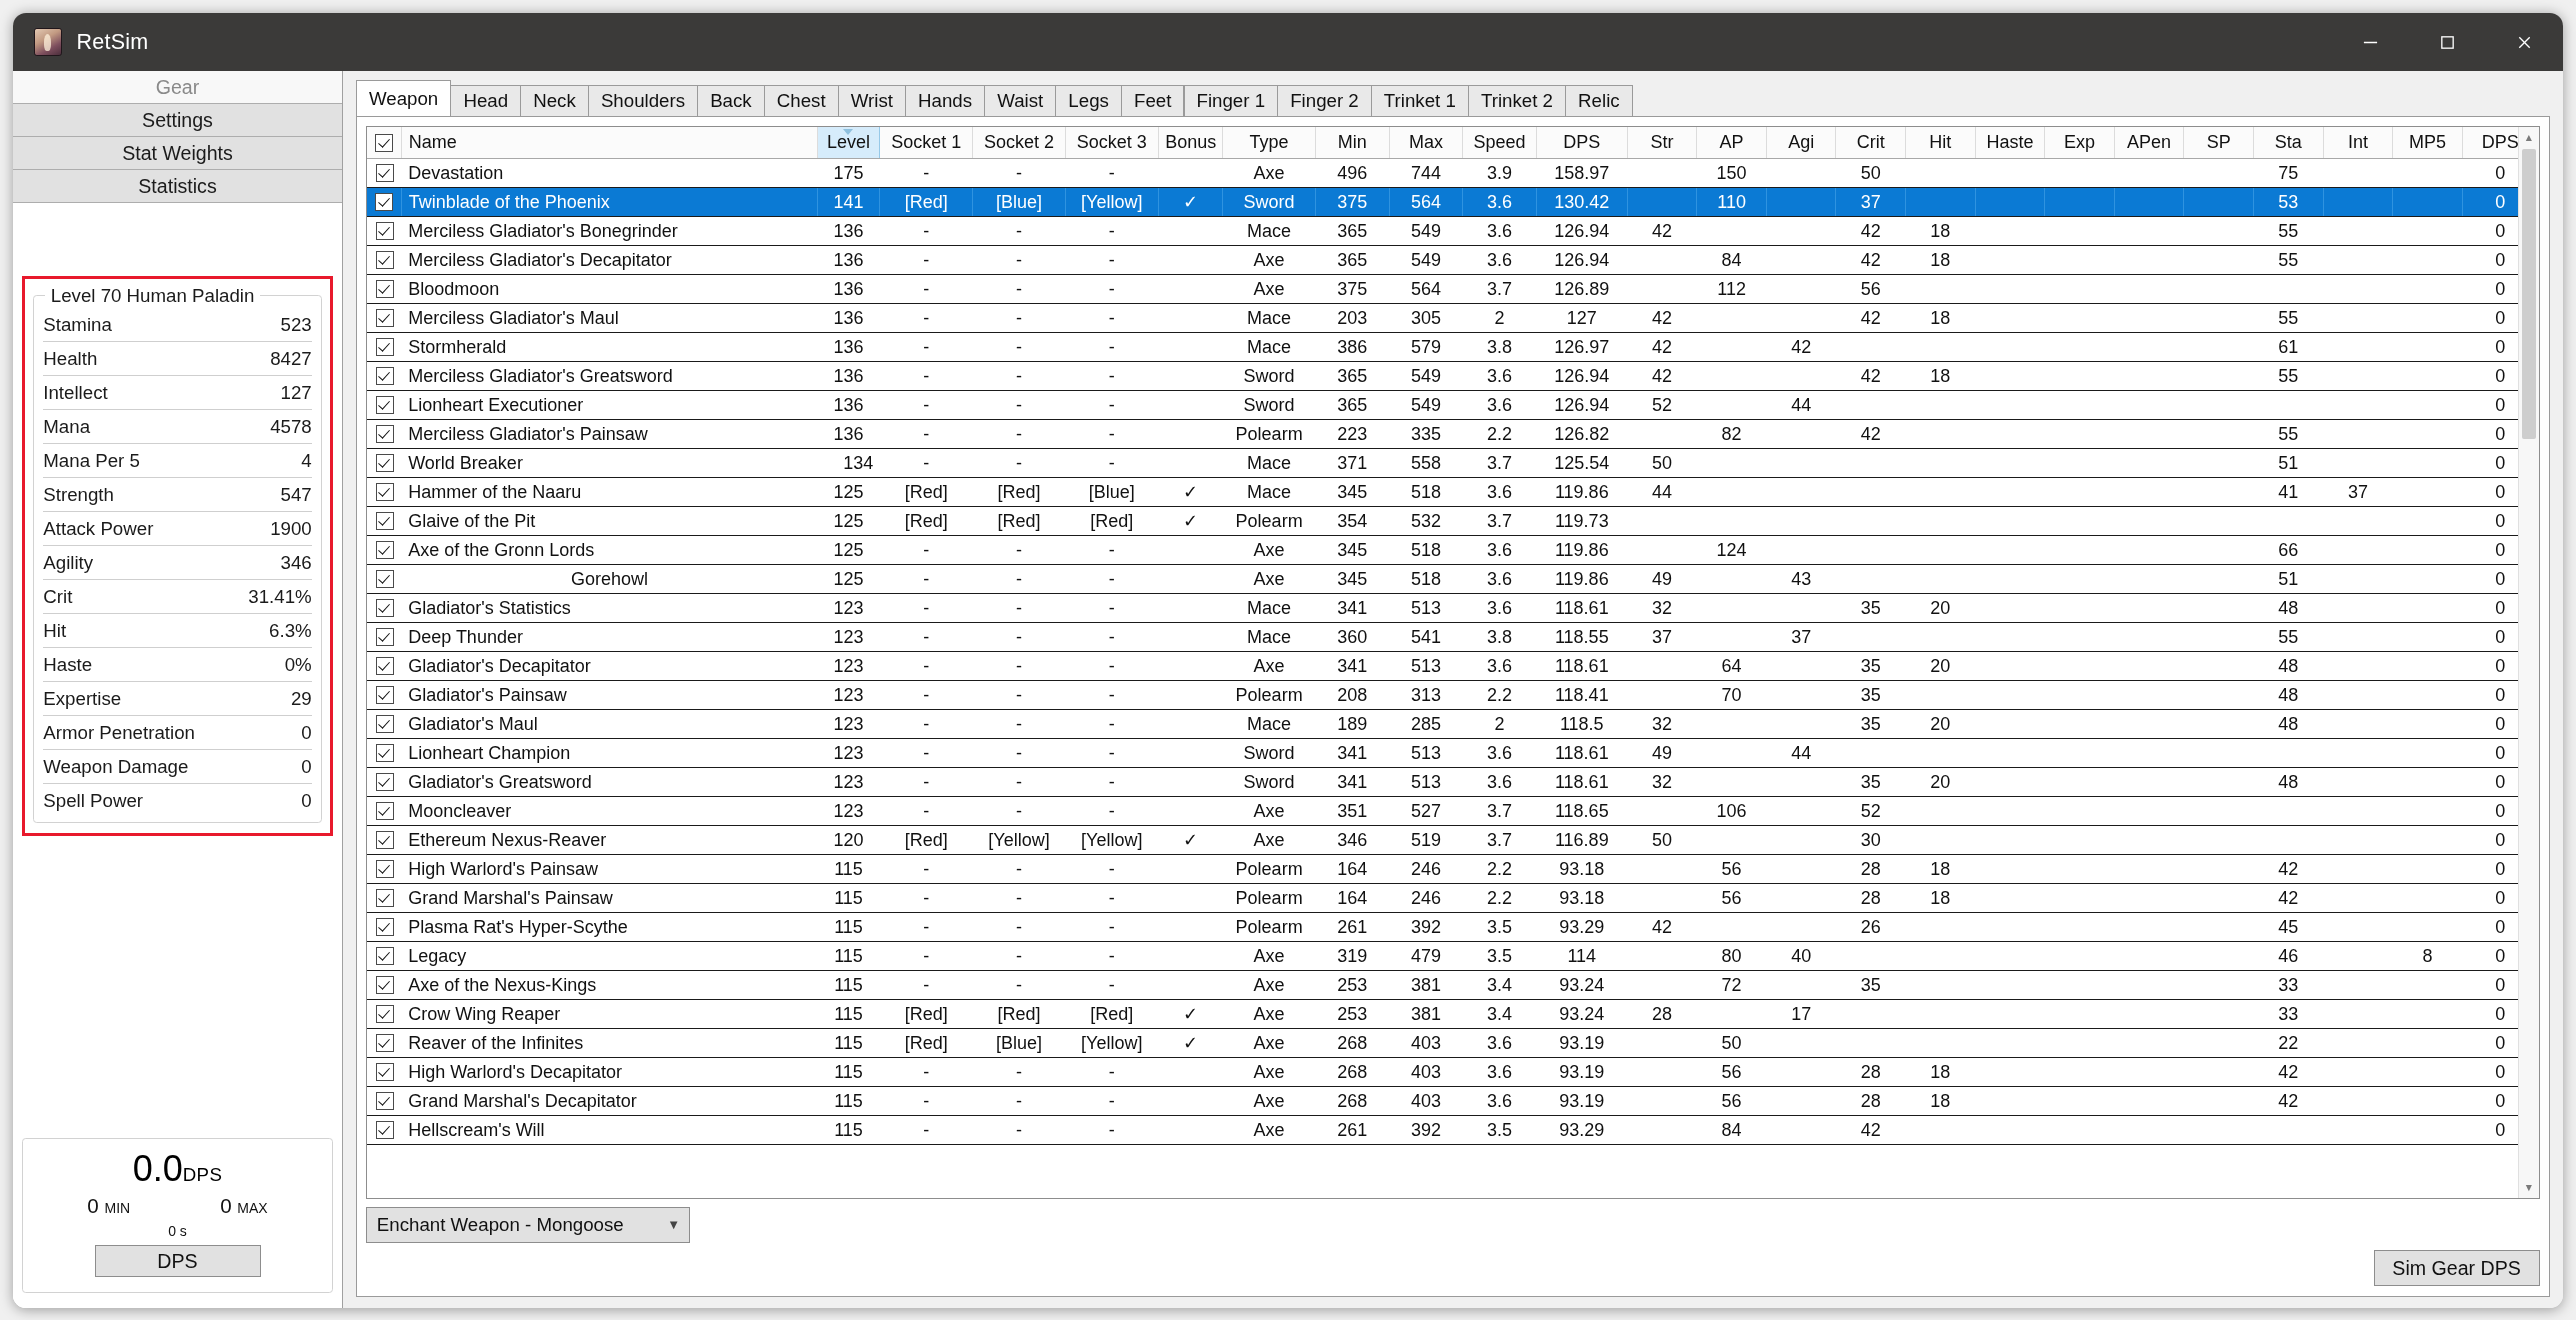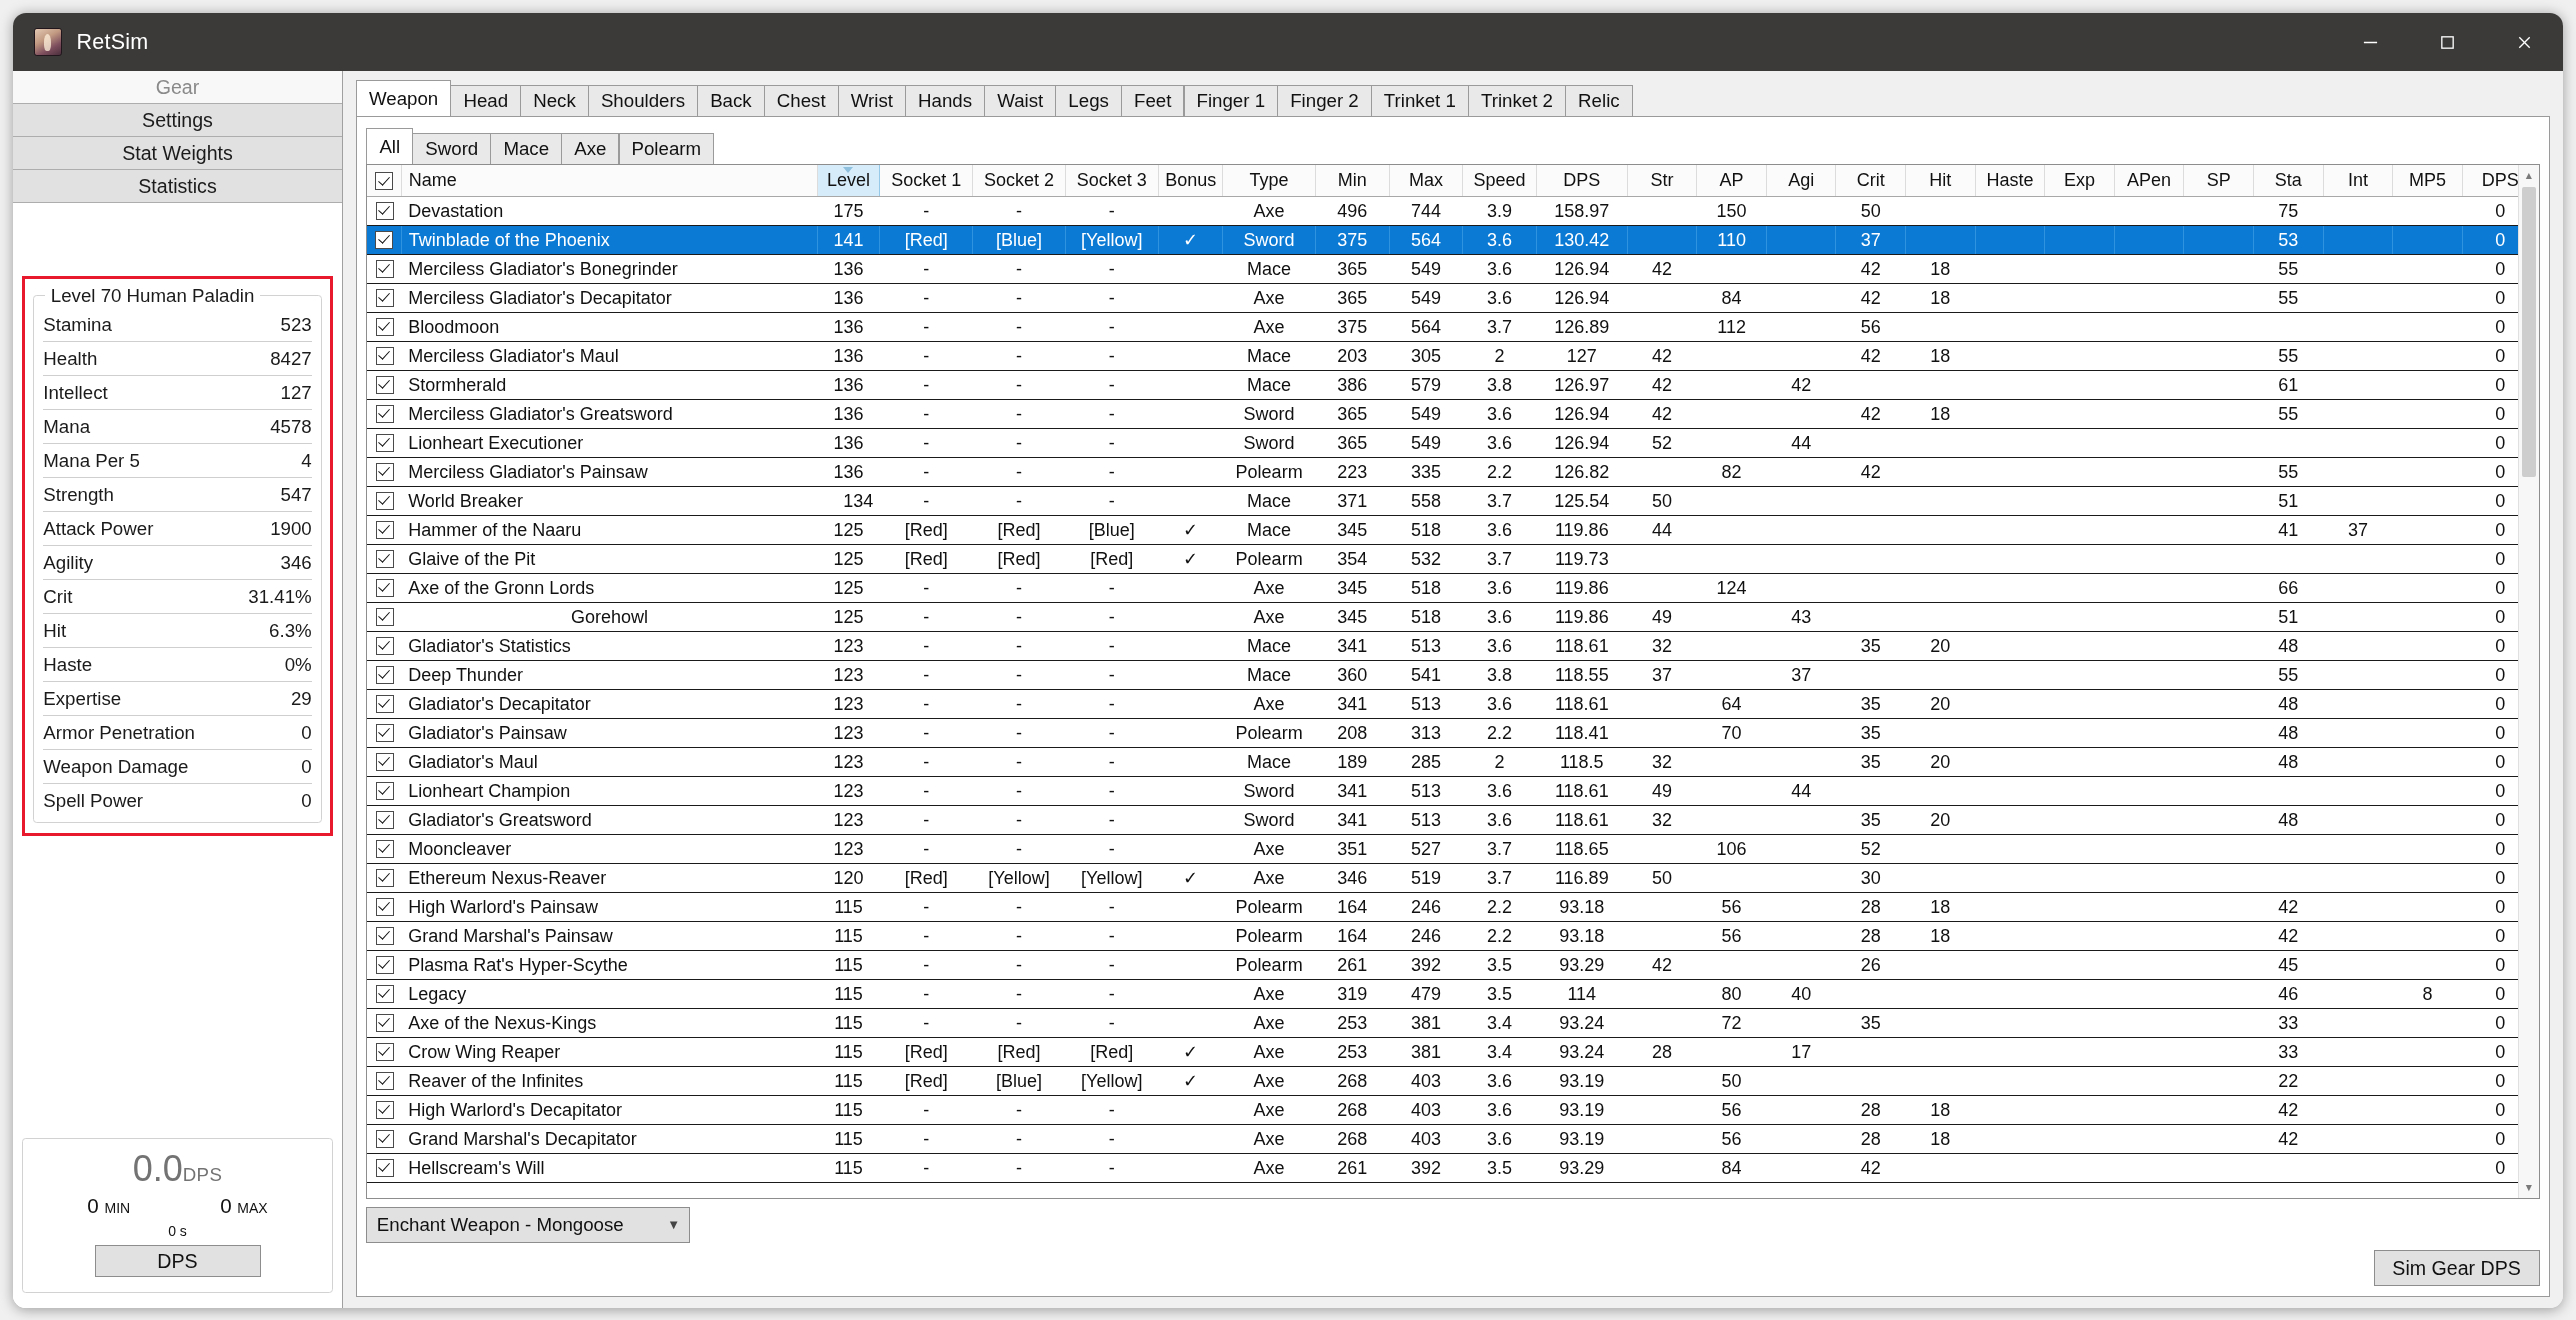--- a/index.html
+++ b/index.html
@@ -116,21 +116,21 @@
     background: #ffffff;
     padding: 9.4px 9.4px 15px 9.4px;
     flex: 0 0 auto;
   }
   #dps-box {
     border: 0.9px solid #d2d2d2;
     border-radius: 3.7px;
     padding: 11.2px 9.4px 15px 9.4px;
     text-align: center;
   }
-  #dps-main { font-size: 36px; color: #737373; line-height: 1.05; }
+  #dps-main { font-size: 36px; color: #000000; line-height: 1.05; }
   #dps-main .unit { font-size: 18.7px; letter-spacing: 0.4px; }
   #dps-mm {
     display: flex; justify-content: center; gap: 90px;
     font-size: 20.6px; color: #111; margin-top: 5.6px;
   }
   #dps-mm .u { font-size: 14px; }
   #dps-time { font-size: 14px; color: #111; margin-top: 5.6px; }
   #dps-btn {
     margin: 5.6px auto 0 auto;
     width: 166px; height: 32px; line-height: 30px;
@@ -435,27 +435,20 @@
         <div class="tab">Feet</div>
         <div class="tab">Finger 1</div>
         <div class="tab">Finger 2</div>
         <div class="tab">Trinket 1</div>
         <div class="tab">Trinket 2</div>
         <div class="tab">Relic</div>
       </div>
 
       <div id="content-panel">
 
-        <div class="tabstrip" id="subtabstrip">
-          <div class="tab active">All</div>
-          <div class="tab">Sword</div>
-          <div class="tab">Mace</div>
-          <div class="tab">Axe</div>
-          <div class="tab">Polearm</div>
-        </div>
 
         <div id="grid-outer">
           <div id="grid-scroll">
             <table class="grid">
               <colgroup>
                 <col class="c-check">
                   <col class="c-name">
                   <col class="c-level">
                 <col class="c-sock">
                   <col class="c-sock">

